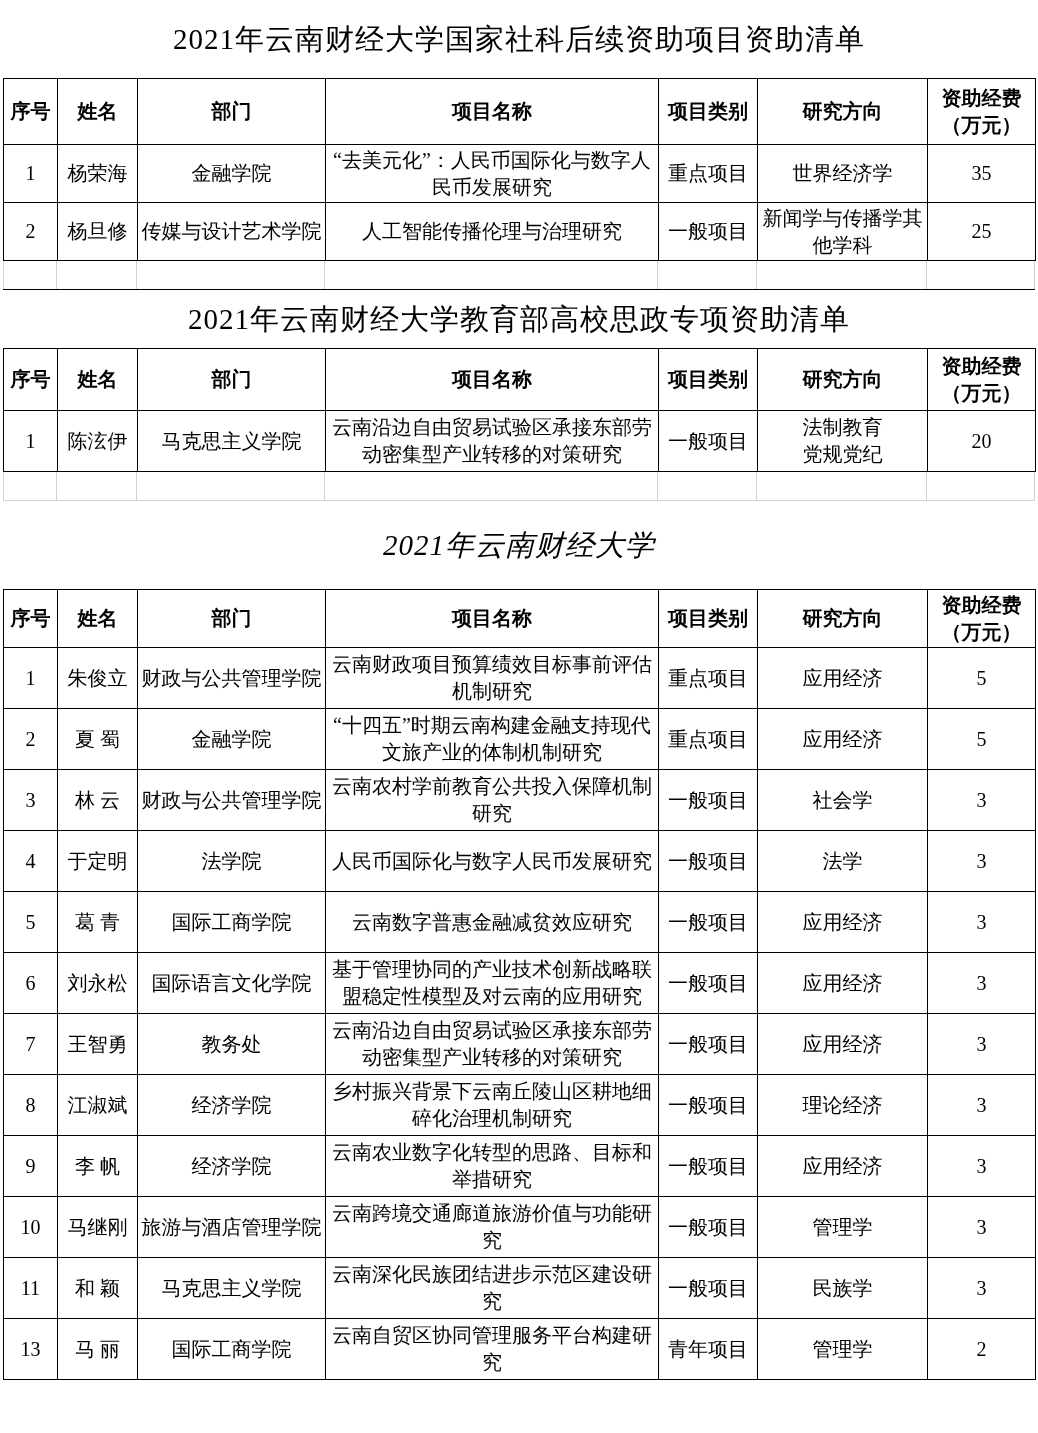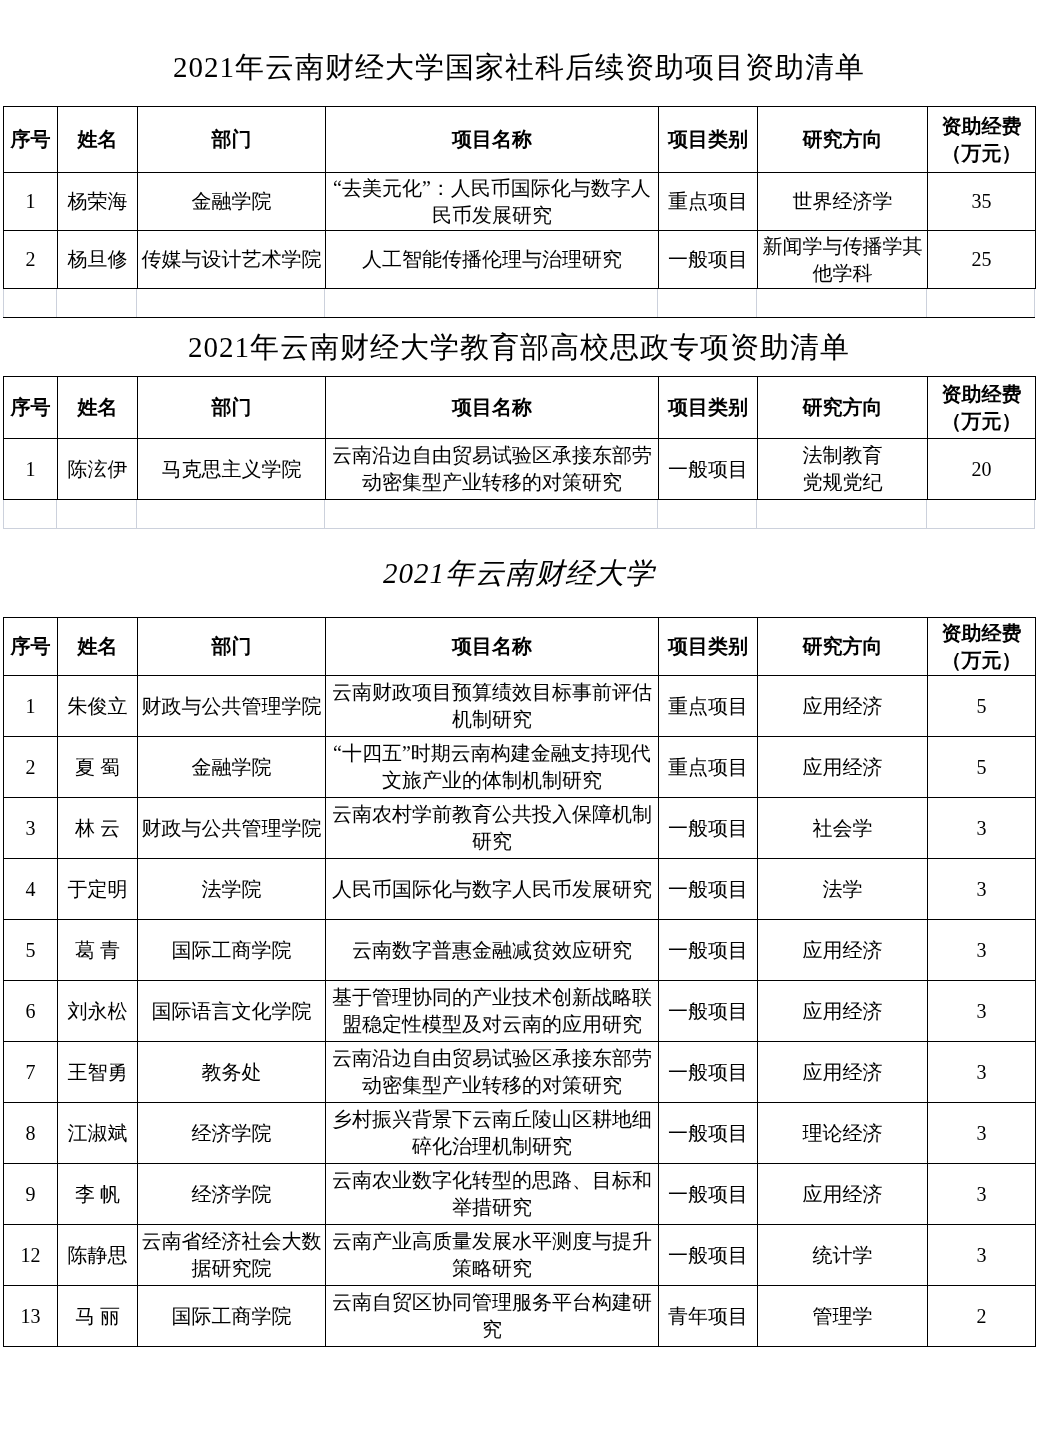--- a/index.html
+++ b/index.html
@@ -8,21 +8,21 @@
     color:#000000;
     width:1038px;
   }
   .sheet{width:1032px;padding-left:3px;}
   
   .title{
     display:flex;flex-direction:column;justify-content:center;align-items:center;
     text-align:center;font-size:29px;font-weight:400;line-height:1.25;
     letter-spacing:1px;
   }
-  .title-1{height:78px;margin-top:28px;}
+  .title-1{height:78px;}
   .title-2{height:58px;align-items:center;}
   .title-3{height:88px;font-style:italic;}
   
   table{
     border-collapse:collapse;table-layout:fixed;width:1032px;
   }
   th,td{
     border:1px solid #000000;
     text-align:center;vertical-align:middle;
     font-size:20px;line-height:1.35;
@@ -280,31 +280,40 @@
         <tr>
           <td>9</td>
           <td>李 帆</td>
           <td>经济学院</td>
           <td>云南农业数字化转型的思路、目标和举措研究</td>
           <td>一般项目</td>
           <td>应用经济</td>
           <td>3</td>
         </tr>
 
-
-
-        <tr>
-          <td>12</td>
-          <td>陈静思</td>
-          <td>云南省经济社会大数据研究院</td>
-          <td>云南产业高质量发展水平测度与提升策略研究</td>
-          <td>一般项目</td>
-          <td>统计学</td>
-          <td>3</td>
-        </tr>
+        <tr>
+          <td>10</td>
+          <td>马继刚</td>
+          <td>旅游与酒店管理学院</td>
+          <td>云南跨境交通廊道旅游价值与功能研究</td>
+          <td>一般项目</td>
+          <td>管理学</td>
+          <td>3</td>
+        </tr>
+
+        <tr>
+          <td>11</td>
+          <td>和 颖</td>
+          <td>马克思主义学院</td>
+          <td>云南深化民族团结进步示范区建设研究</td>
+          <td>一般项目</td>
+          <td>民族学</td>
+          <td>3</td>
+        </tr>
+
 
         <tr>
           <td>13</td>
           <td>马 丽</td>
           <td>国际工商学院</td>
           <td>云南自贸区协同管理服务平台构建研究</td>
           <td>青年项目</td>
           <td>管理学</td>
           <td>2</td>
         </tr>

